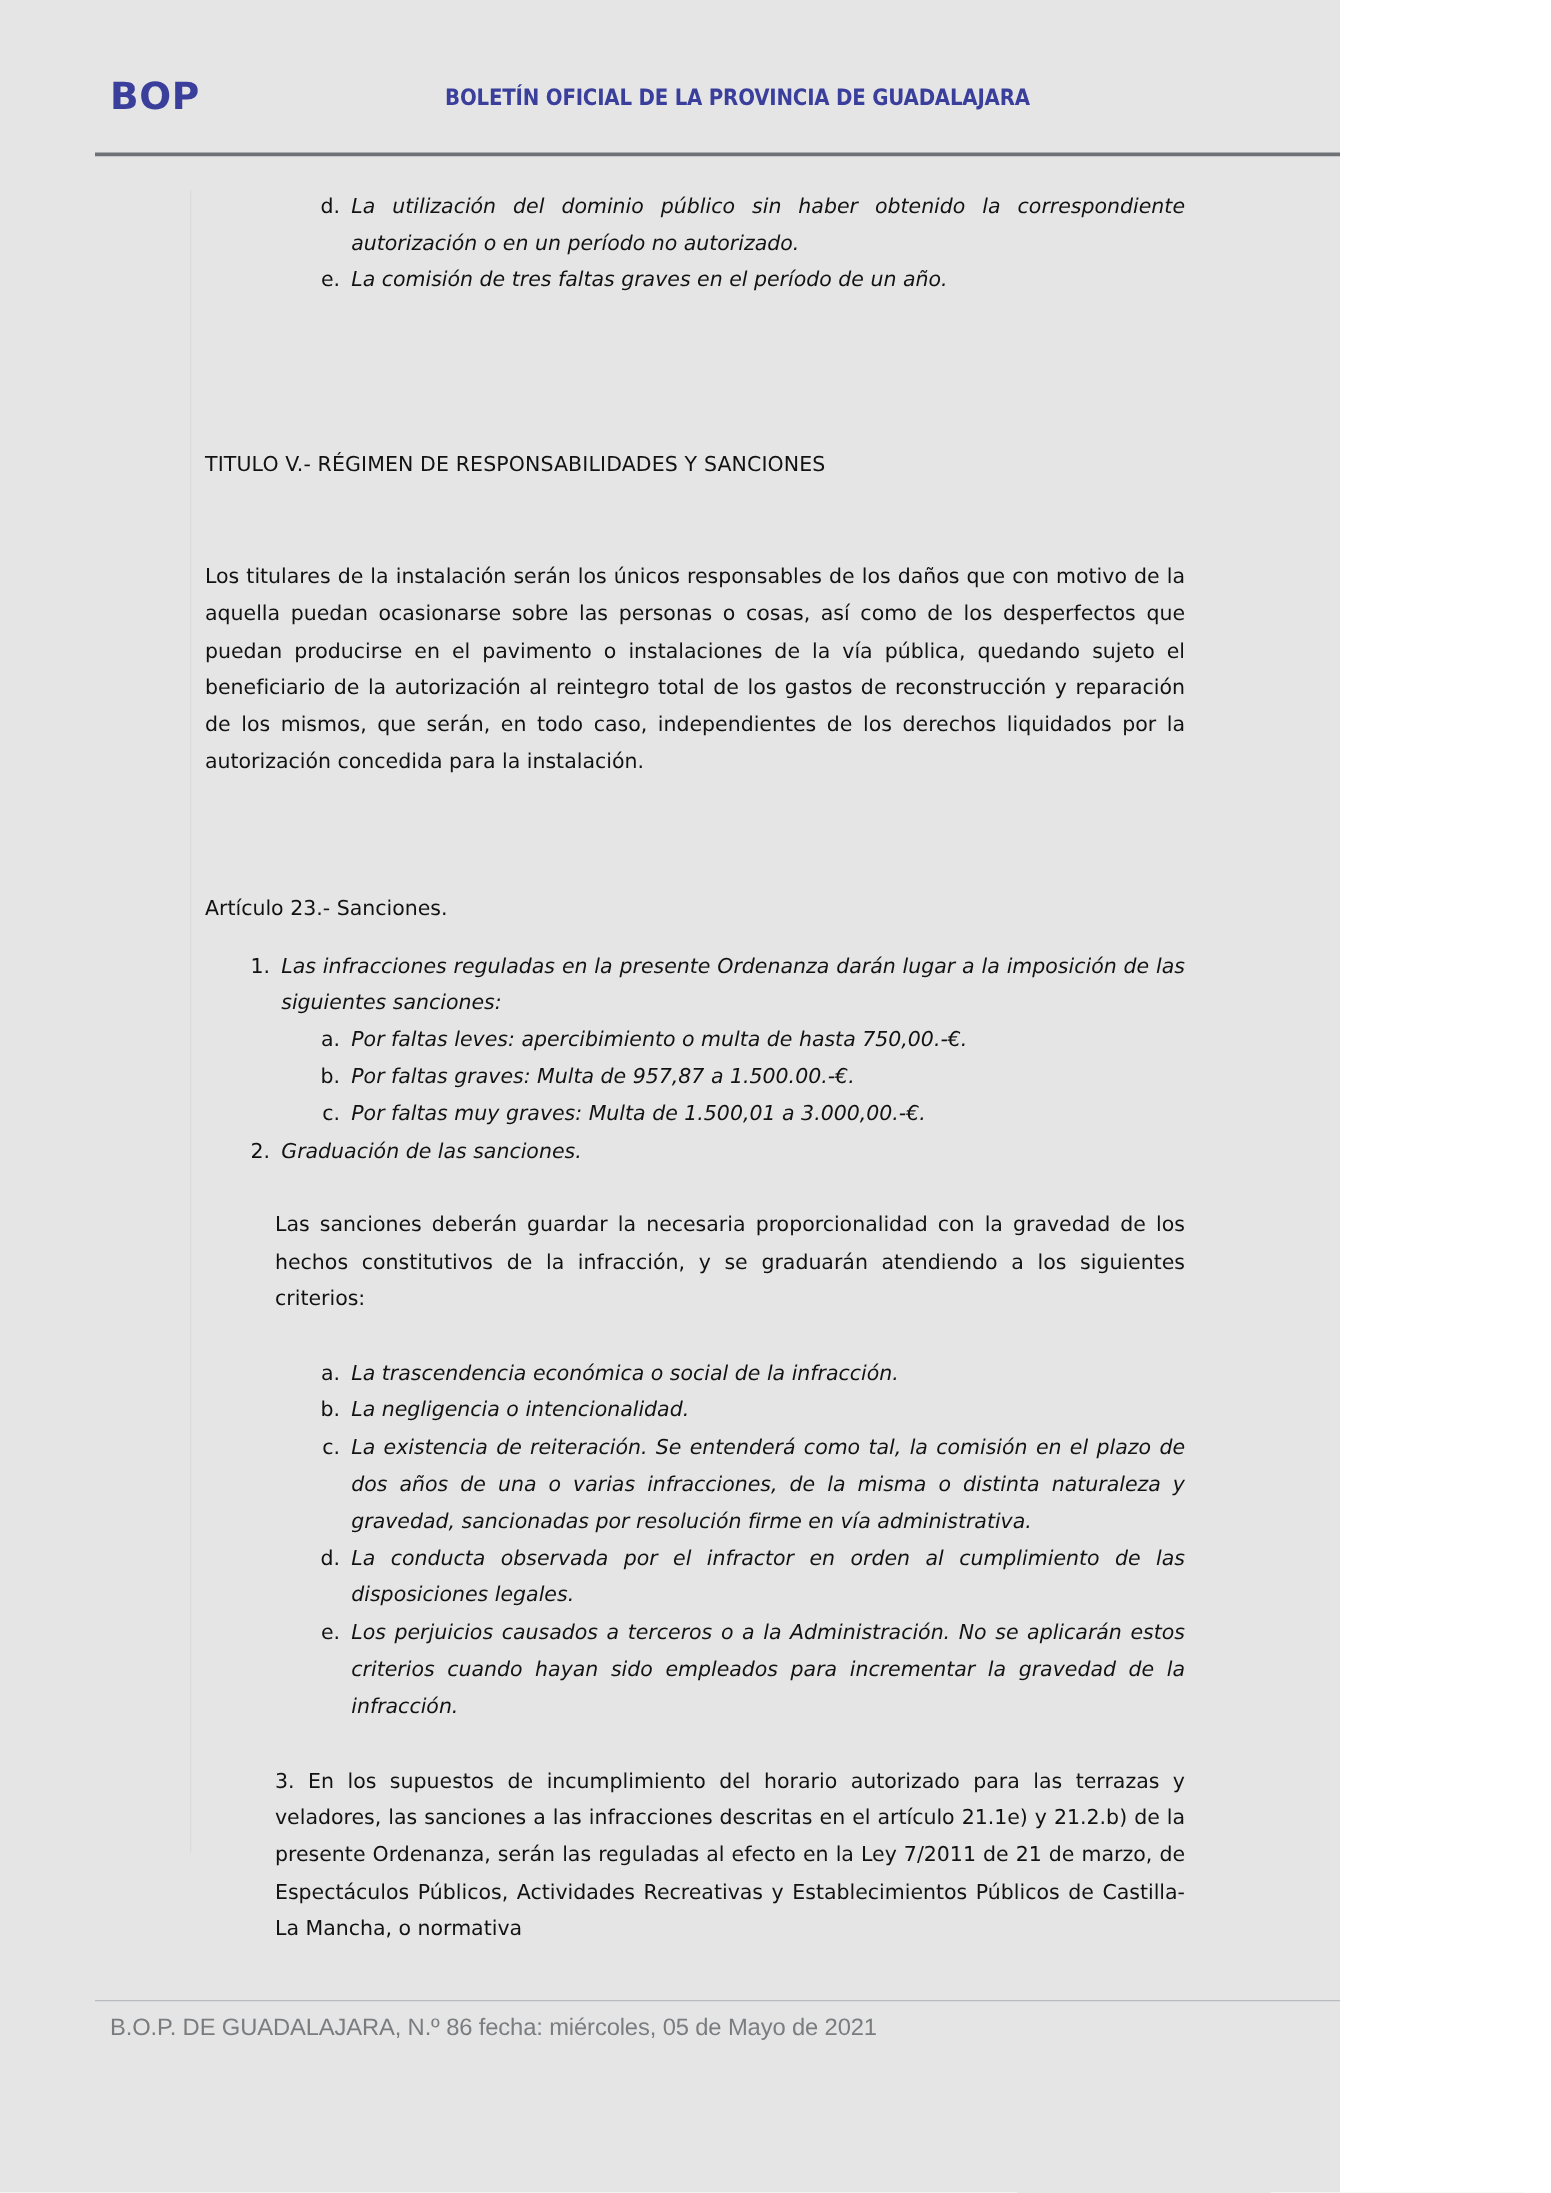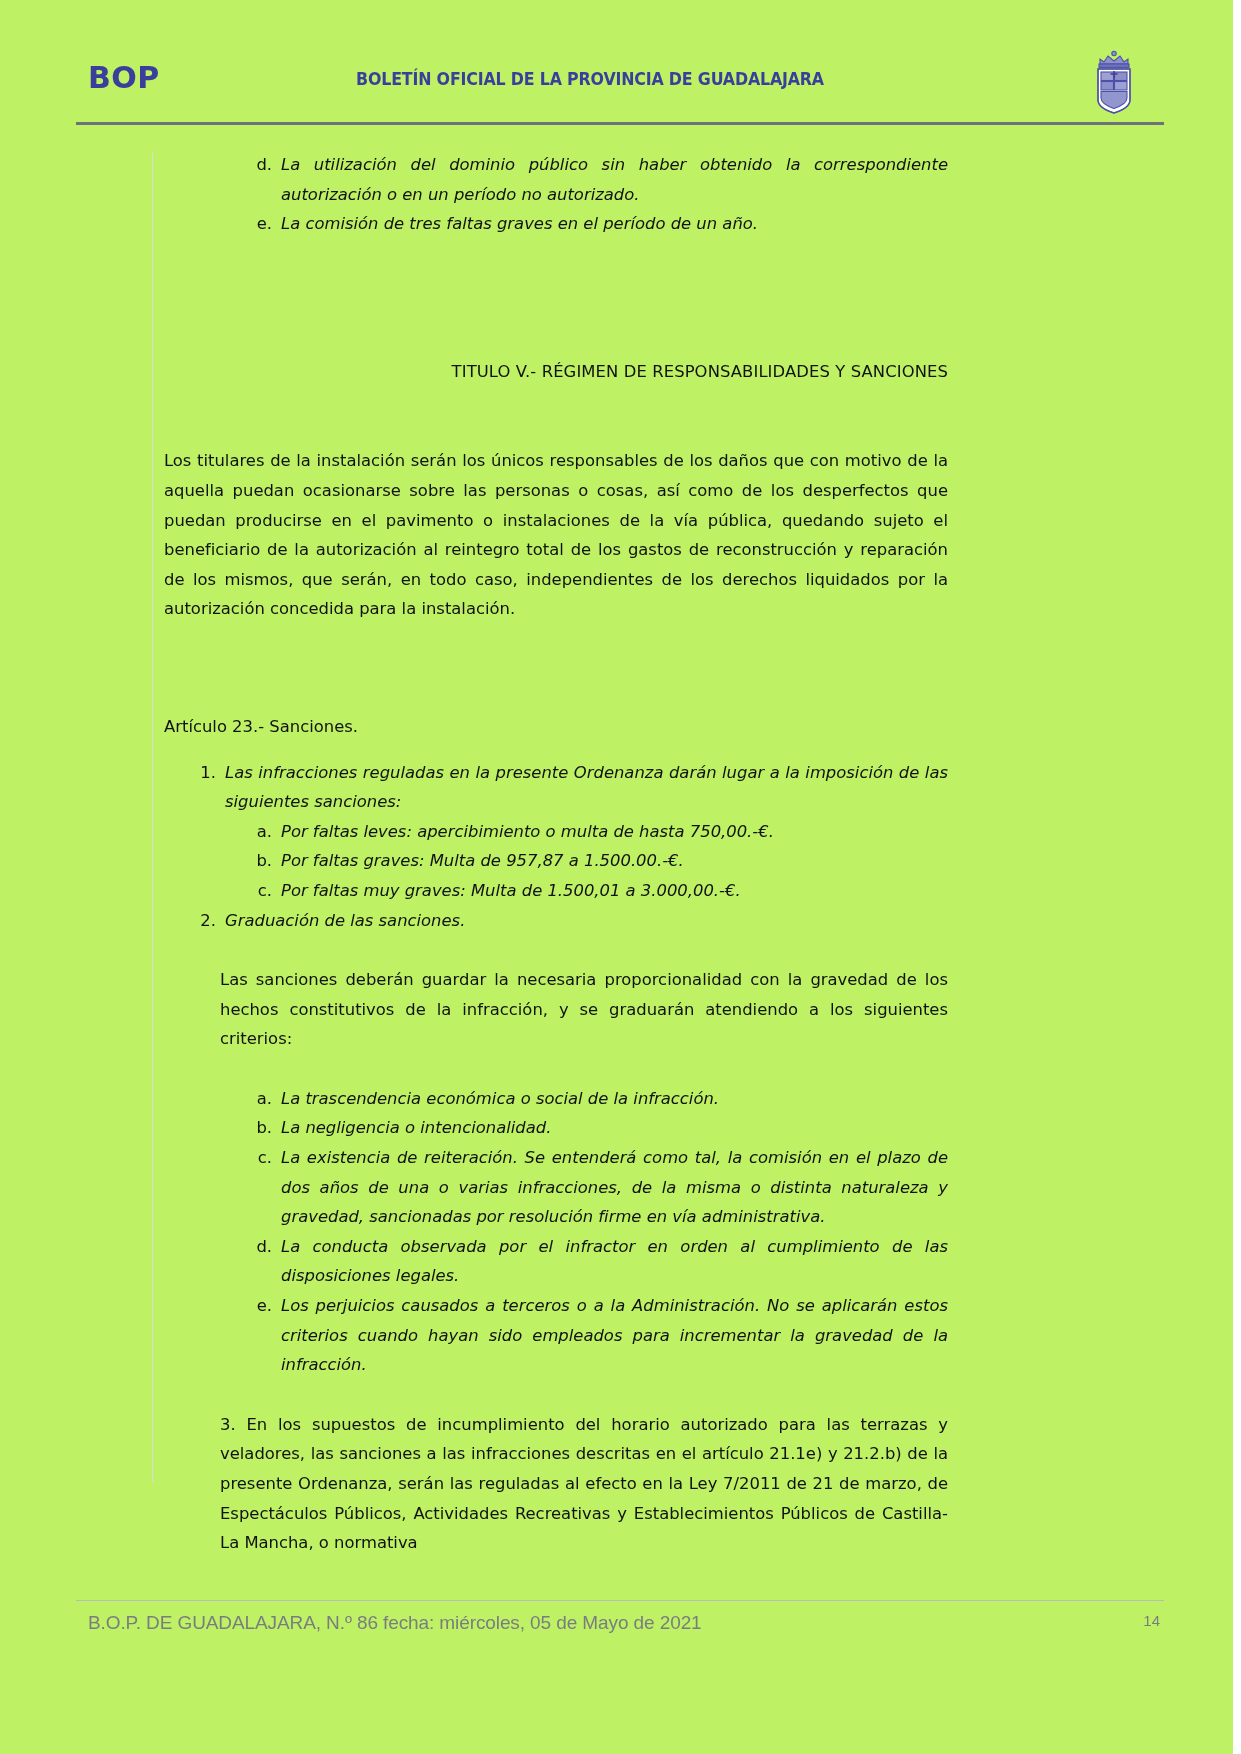--- a/index.html
+++ b/index.html
@@ -5,23 +5,23 @@
   html, body {
     margin: 0;
     padding: 0;
     background: #ffffff;
   }
   body {
     font-family: "DejaVu Sans", sans-serif;
   }
   .page {
     position: relative;
-    width: 1233px;
+    width: 1072px;
     height: 1754px;
-    background: #bef264;
+    background: #e5e5e5;
     overflow: hidden;
     box-sizing: border-box;
   }
 
   
   .masthead {
     position: absolute;
     left: 0;
     top: 0;
     width: 1241px;
@@ -90,21 +90,21 @@
     line-height: 29.6px;
     color: #121212;
   }
 
   p { margin: 0; }
 
   .just { text-align: justify; text-align-last: left; }
   .just-full { text-align: justify; }
 
   .center-title {
-    text-align: right;
+    text-align: left;
     margin-top: 118px;
     margin-bottom: 0;
     letter-spacing: 0.1px;
   }
 
   .gap-sm { height: 16px; }
   .gap-md { height: 30px; }
   .gap-xl { height: 88px; }
 
   

